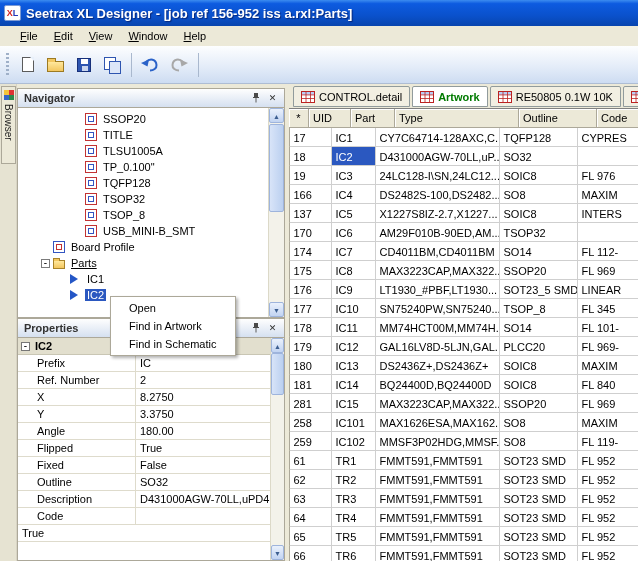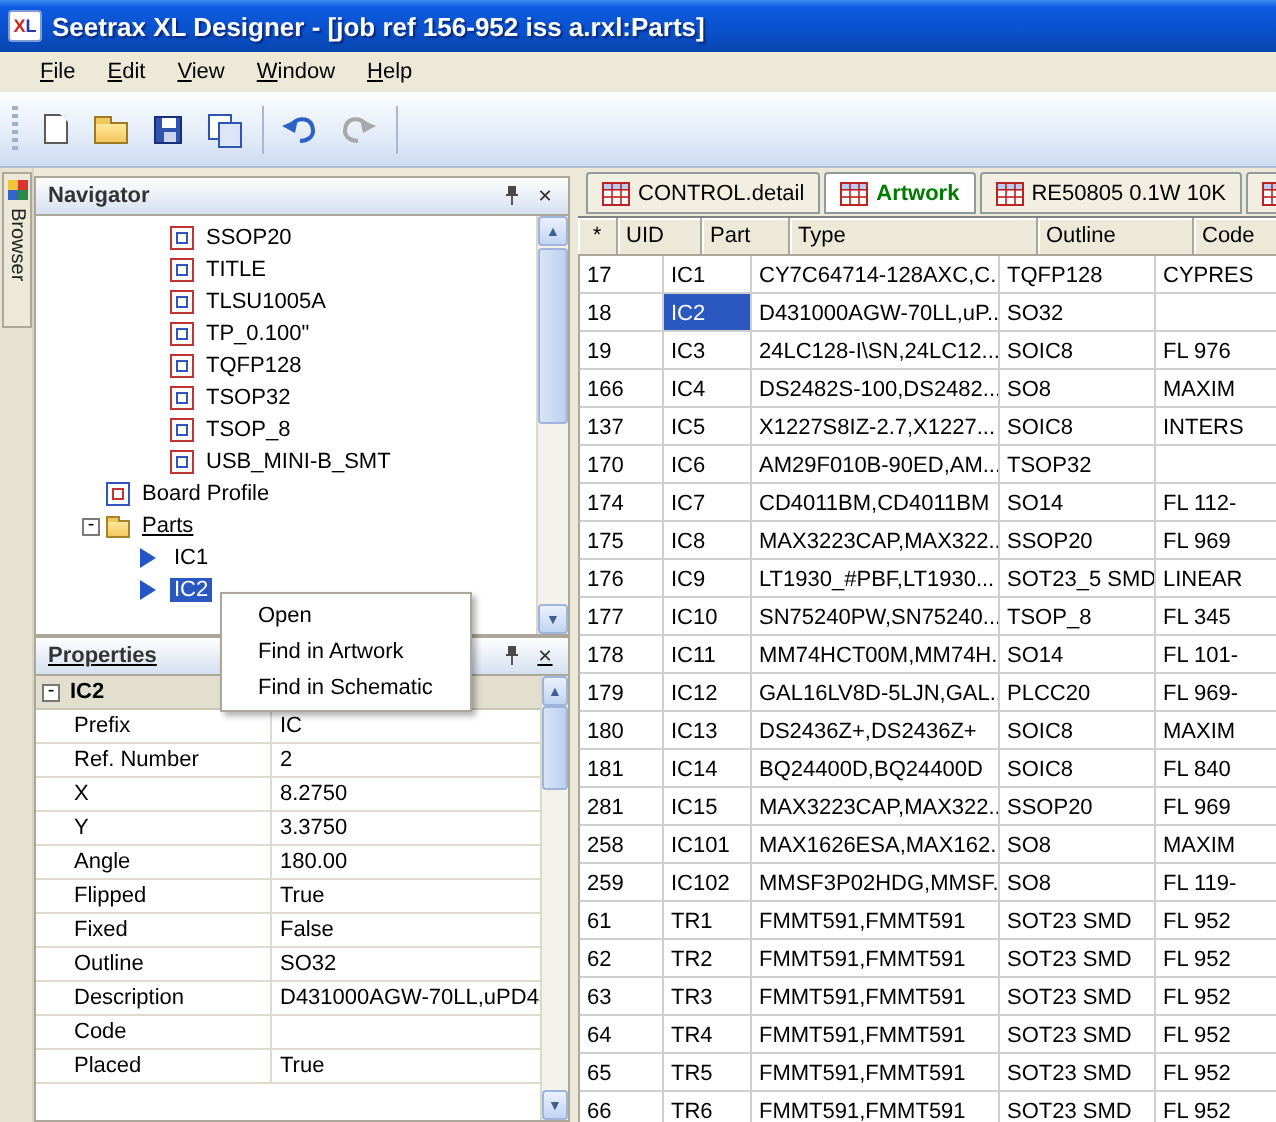--- a/index.html
+++ b/index.html
@@ -50,21 +50,21 @@
 
   .dockstrip{position:absolute;left:0;top:0;bottom:0;width:17px;background:#E6E3D2;border-right:1px solid #D8D4C4;}
   .browser-tab{position:absolute;left:1px;top:2px;width:15px;height:78px;background:#ECE9D8;
     border:1px solid #ACA899;display:flex;flex-direction:column;align-items:center;padding-top:3px;}
   .btab-icon{width:10px;height:10px;margin-bottom:4px;flex:none;
     background:conic-gradient(#d33 0 25%,#2a8a4a 0 50%,#3465c8 0 75%,#f3c43a 0);}
   .btab-label{writing-mode:vertical-rl;font-size:10px;color:#222;}
 
   .panel{position:absolute;left:17px;width:268px;}
   .navigator{top:4px;height:230px;}
-  .properties{top:234px;bottom:0;text-decoration:underline;}
+  .properties{top:234px;bottom:0;}
   .phead{height:20px;background:linear-gradient(180deg,#FEFEFE,#D5E0F0);border:1px solid #ACA899;
     display:flex;align-items:center;padding:0 4px 0 6px;font-weight:bold;color:#333;}
   .phead .sp{flex:1;}
   .phead-btn{width:15px;height:14px;display:flex;align-items:center;justify-content:center;
     color:#444;font-size:9px;margin-left:2px;cursor:default;}
   .close-glyph::after{content:"\2715";font-size:9px;font-weight:bold;color:#333;}
 
   
   .tree{position:absolute;left:0;right:0;top:20px;bottom:0;background:#fff;border:1px solid #ACA899;border-top:none;overflow:hidden;}
   .tree-inner{position:absolute;left:0;top:0;right:16px;bottom:0;padding-top:3px;overflow:hidden;}
@@ -338,21 +338,20 @@
               </div>
               <div class="prow">
                 <span class="pname">Description</span>
                 <span class="pval">D431000AGW-70LL,uPD43</span>
               </div>
               <div class="prow">
                 <span class="pname">Code</span>
                 <span class="pval"></span>
               </div>
               <div class="prow">
-                <span class="pname">Placed</span>
                 <span class="pval">True</span>
               </div>
             </div>
         </div>
         <div class="vsb">
           <span class="sb-btn sb-up"></span>
           <span class="sb-thumb prop-thumb"></span>
           <span class="sb-btn sb-down"></span>
         </div>
       </div>

